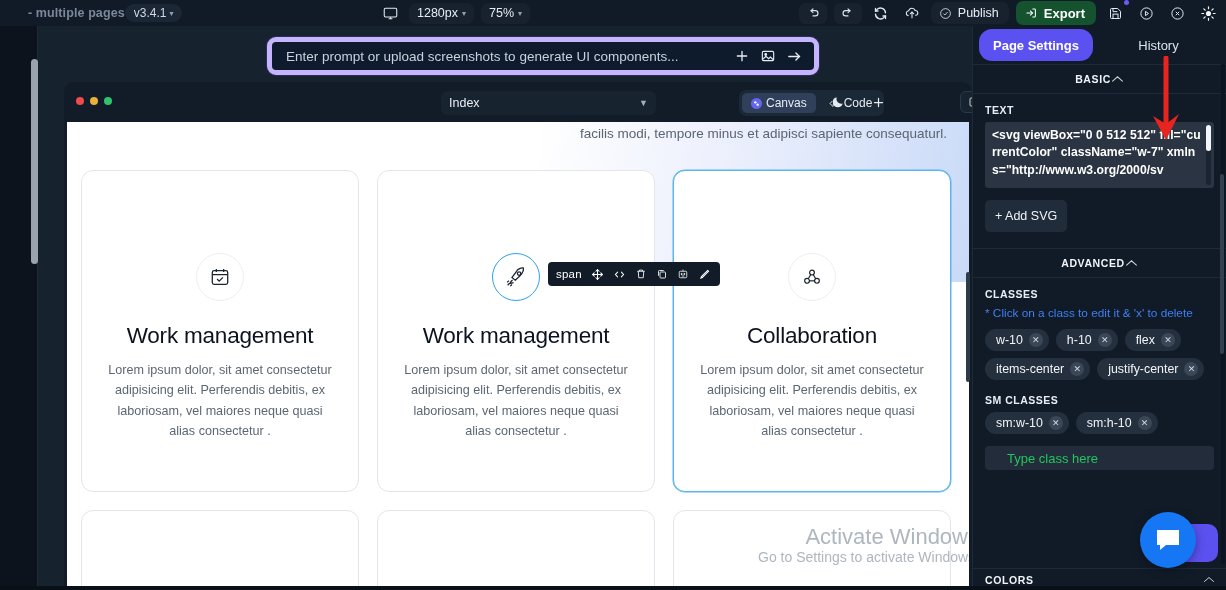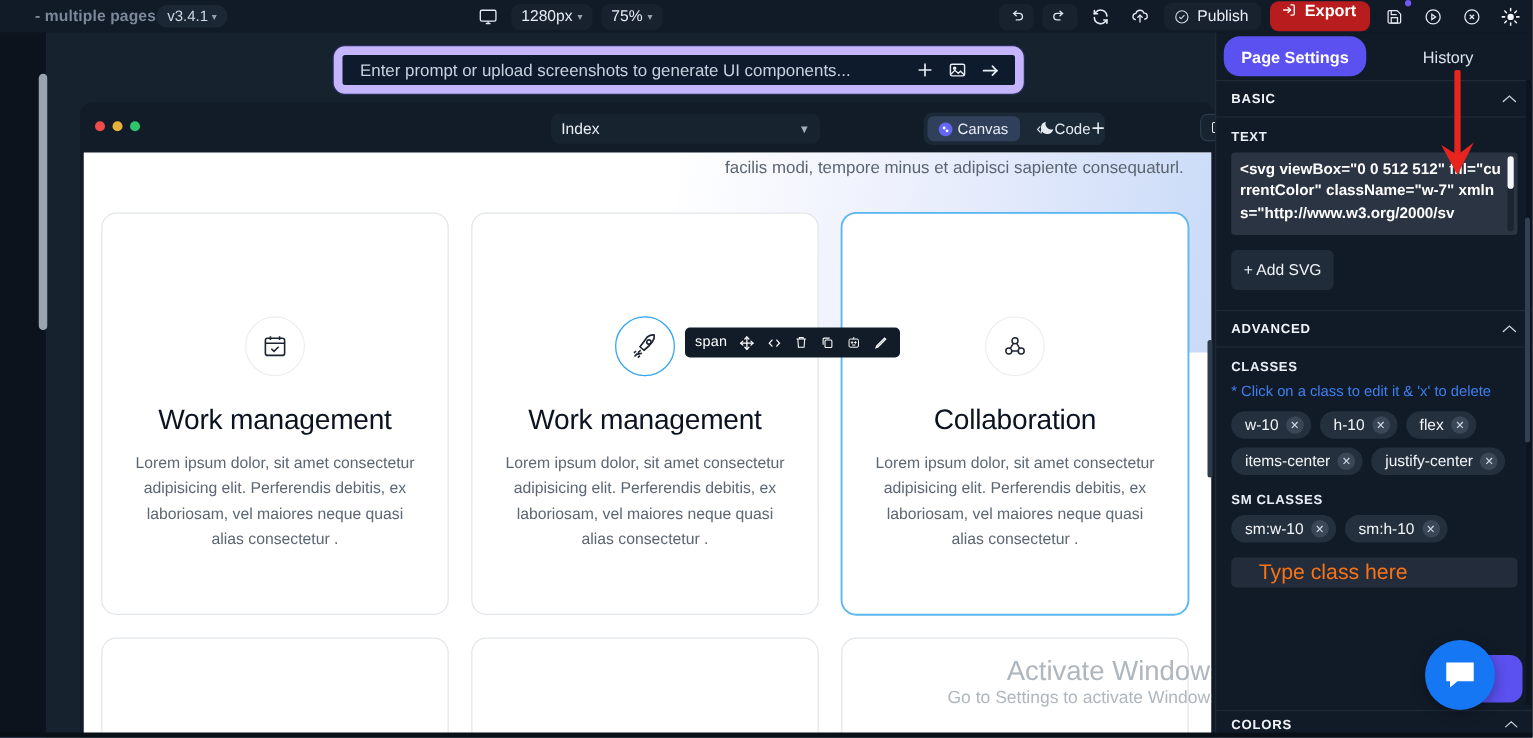--- a/index.html
+++ b/index.html
@@ -32,22 +32,22 @@
   .iconbtn{
     width:28px; height:21px; border-radius:6px; background:#18222f;
     display:flex; align-items:center; justify-content:center; color:#dbe3ec;
   }
   .plainicon{ width:24px; height:22px; display:flex; align-items:center; justify-content:center; color:#e3e9f1;}
   .pubbtn{
     background:#18222f; border-radius:7px; height:22px; padding:0 10px 0 8px;
     display:flex; align-items:center; gap:6px; font-size:12.5px; color:#e9eef5; white-space:nowrap;
   }
   .exportbtn{
-    background:#b91c1c; border-radius:7px; height:24px; padding:0 11px 0 8px;
-    display:flex; gap:6px; font-size:13px; font-weight:bold; color:#fff; white-space:nowrap;
+    background:#14532d; border-radius:7px; height:24px; padding:0 11px 0 8px;
+    display:flex; align-items:center; gap:6px; font-size:13px; font-weight:bold; color:#fff; white-space:nowrap;
   }
   svg{ display:block; }
 
   
   .leftrail{
     position:absolute; left:0; top:26px; width:38px; height:564px;
     background:#0c131d; border-right:1px solid #1d2a38;
   }
   .rail-scroll{
     position:absolute; left:31px; top:33px; width:7px; height:205px;
@@ -59,21 +59,21 @@
 
   
   .workspace{
     position:absolute; left:38px; top:26px; width:934px; height:564px;
     background:#16232f;
   }
 
   
   .promptbar{
     position:absolute; left:229px; top:11px; width:552px; height:38px;
-    background:#0e1b2c; border:7px solid #c4b5fd; border-radius:9px;
+    background:#0e1b2c; border:5px solid #c4b5fd; border-radius:9px;
     display:flex; align-items:center; padding:0 11px 0 14px; gap:10px;
     box-shadow:0 0 0 1px rgba(99,80,220,.25);
   }
   .promptbar .ph{ flex:1; font-size:13.5px; color:#c7d2de; white-space:nowrap; overflow:hidden;}
   .pb-ic{ color:#e6ecf3; display:flex; align-items:center; }
 
   
   .canvasframe{
     position:absolute; left:26px; top:56px; width:908px; height:508px;
     background:#111c28; border-radius:10px 10px 0 0; overflow:hidden;
@@ -178,21 +178,21 @@
   }
   .tabs{ display:flex; align-items:center; height:38px; padding:0 6px; gap:4px;}
   .tab{
     height:26px; border-radius:13px; padding:16px 14px; display:flex; align-items:center;
     font-size:13px; color:#dbe3ec; white-space:nowrap;
   }
   .tab.active{ background:#5b50f0; color:#fff; font-weight:bold; }
   .tab.plain{ flex:1; justify-content:center; }
   .sec-head{
     height:30px; border-top:1px solid #1e2a38; border-bottom:1px solid #1e2a38;
-    display:flex; align-items:center; justify-content:space-between; padding:0 12px;
+    display:flex; align-items:center; justify-content:center; padding:0 12px;
     font-size:10.5px; font-weight:bold; letter-spacing:.6px; color:#f0f4f8;
   }
   .sec-body{ padding:10px 12px 8px; }
   .lbl{ font-size:10.5px; font-weight:bold; letter-spacing:.5px; color:#e8eef5; margin-bottom:6px;}
   .ta{
     position:relative; background:#2a3442; border-radius:3px; height:66px; overflow:hidden;
     padding:5px 12px 5px 7px;
   }
   .ta .code{ font-size:12.2px; font-weight:bold; line-height:1.42; color:#fff; word-break:break-all;}
   .ta-scroll{ position:absolute; right:3px; top:3px; width:5px; height:60px; background:#1b2431; border-radius:3px;}
@@ -206,21 +206,21 @@
   .chip{
     background:#25303e; border-radius:12px; height:22px; padding:0 6px 0 11px;
     display:flex; align-items:center; gap:6px; font-size:12.4px; color:#f1f5f9; white-space:nowrap;
   }
   .chip .x{
     width:14px; height:14px; border-radius:50%; background:#3b4757; color:#cfd8e3;
     font-size:9px; display:flex; align-items:center; justify-content:center;
   }
   .typeclass{
     margin-top:12px; background:#222c3a; border-radius:4px; height:24px;
-    display:flex; align-items:center; padding:0 22px; font-size:17px; color:#f97316;
+    display:flex; align-items:center; padding:0 22px; font-size:13px; color:#22c55e;
   }
   .colors-head{
     position:absolute; left:0; bottom:0; width:254px; height:22px;
     border-top:1px solid #1e2a38; display:flex; align-items:center;
     justify-content:space-between; padding:0 12px;
     font-size:10.5px; font-weight:bold; letter-spacing:.6px; color:#f0f4f8;
   }
   .rp-scroll{ position:absolute; right:1px; top:38px; width:4px; height:500px; background:#0c141f;}
   .rp-thumb{ position:absolute; right:1px; top:110px; width:4px; height:180px; background:#33404f; border-radius:3px;}
 

